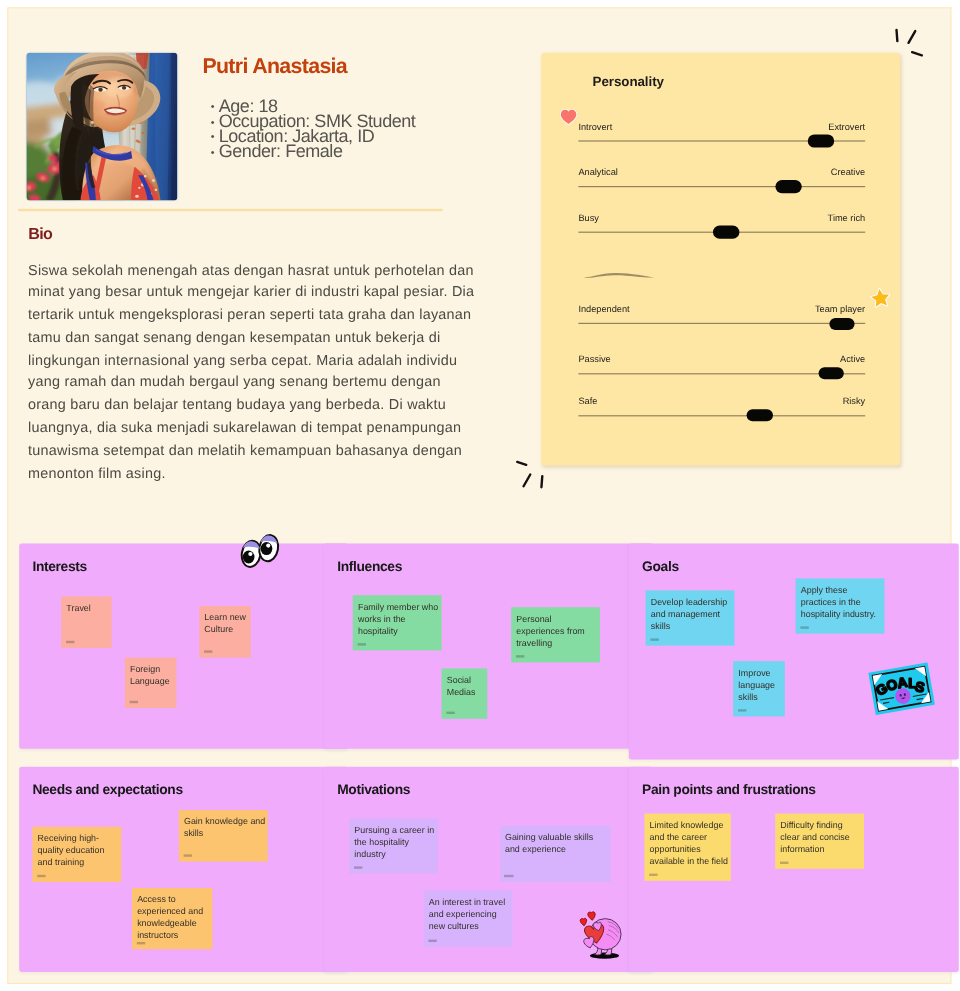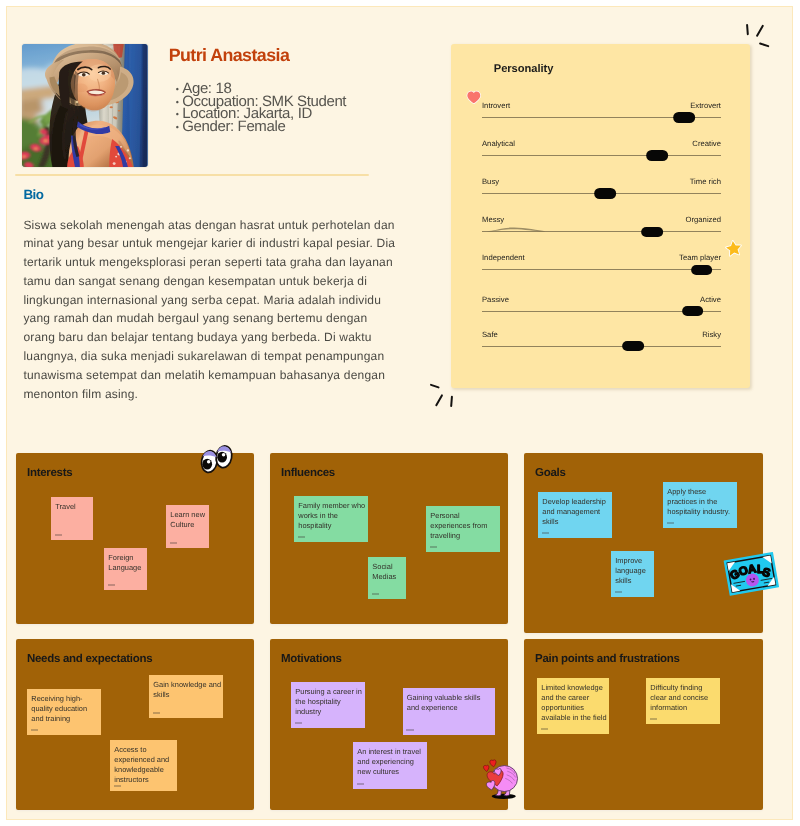--- a/index.html
+++ b/index.html
@@ -8,38 +8,38 @@
 
   
   #photo{position:absolute;left:15.3px;top:36.8px;width:125.5px;height:123.1px;border-radius:3px;overflow:hidden;
          box-shadow:0 0 0 1px rgba(0,0,0,.04);background:#8ab7de;}
   #photo svg{display:block;}
   #name{position:absolute;left:161.7px;top:38.3px;font-size:17.8px;font-weight:bold;color:#c2410c;letter-spacing:-0.55px;}
   #facts{position:absolute;left:162.3px;top:76.4px;margin:0;padding:0 0 0 13px;list-style:none;}
   #facts li{font-size:15px;line-height:12.53px;color:#56544e;letter-spacing:-0.38px;position:relative;}
   #facts li:before{content:"\2022";position:absolute;left:-6.6px;top:-0.3px;font-size:9px;color:#56544e;}
   #divider{position:absolute;left:8px;top:167px;width:354px;height:1.6px;background:#F7DFA6;border-radius:2px;}
-  #biotitle{position:absolute;left:16.5px;top:180.2px;font-size:13.4px;font-weight:bold;color:#0369a1;letter-spacing:-0.55px;}
+  #biotitle{position:absolute;left:16.5px;top:180.2px;font-size:13.4px;font-weight:bold;color:#7f1d1d;letter-spacing:-0.55px;}
   #biotext{position:absolute;left:16.4px;top:208.5px;width:378px;font-size:12px;line-height:18.8px;letter-spacing:.2px;color:#4a4943;}
 
   
   #personality{position:absolute;left:444.4px;top:37.1px;width:298.6px;height:343.9px;background:#FEE6A4;border-radius:3px;
                box-shadow:1.2px 1.2px 3px rgba(150,125,70,.22);}
   #ptitle{position:absolute;left:30.4px;top:19.4px;font-size:11.15px;font-weight:bold;color:#1c1c1a;letter-spacing:-0.05px;margin-left:12px;}
   .scale{position:absolute;left:30.6px;width:239px;height:22px;}
   .scale .lbl{position:absolute;top:-1.6px;font-size:7.7px;color:#23221f;white-space:nowrap;line-height:9px;}
   .scale .lbl.l{left:0;}
   .scale .lbl.r{right:0;}
   .scale .trk{position:absolute;left:0;top:14.5px;width:239px;height:1px;background:#6d6144;opacity:.75;}
   .scale .thm{position:absolute;top:9.7px;width:21.7px;height:10.5px;border-radius:5.6px;background:#070706;
               transform:translateX(-10.85px);}
   #messysmudge{position:absolute;left:479.4px;top:218px;width:60px;height:8px;pointer-events:none;}
 
   
-  .card{position:absolute;background:#a16207;border-radius:2px;box-shadow:0 1px 2px rgba(120,130,200,.09);}
+  .card{position:absolute;background:#f0abfc;border-radius:2px;box-shadow:0 1px 2px rgba(120,130,200,.09);padding-left:36px;}
   .card h3{position:absolute;left:11.5px;top:13.6px;margin:0;font-size:11.5px;font-weight:bold;color:#181818;letter-spacing:-0.29px;}
   .note{position:absolute;padding:4.6px 1.5px 0 4.3px;box-sizing:border-box;font-size:7.4px;line-height:10.3px;
         color:#333029;letter-spacing:0.02px;}
 
   
   .stk{position:absolute;display:block;}
   #stk-heart{left:458.7px;top:83.2px;width:15.6px;height:14.4px;}
   #stk-star{left:716.9px;top:230.5px;width:19px;height:19.9px;}
   #stk-eyes{left:191.3px;top:434.3px;width:36.5px;height:34.5px;}
   #stk-goals{left:715px;top:543.5px;width:59px;height:47.5px;}
@@ -279,26 +279,20 @@
         <span class="lbl r">Creative</span>
         <span class="trk"></span>
         <span class="thm" style="left: 174.966px;"></span>
       </div>
       <div class="scale" style="top: 134.7px;">
         <span class="lbl l">Busy</span>
         <span class="lbl r">Time rich</span>
         <span class="trk"></span>
         <span class="thm" style="left: 122.91px;"></span>
       </div>
-      <div class="scale" style="top: 172.8px;">
-        <span class="lbl l">Messy</span>
-        <span class="lbl r">Organized</span>
-        <span class="trk"></span>
-        <span class="thm" style="left: 170.146px;"></span>
-      </div>
       <div class="scale" style="top: 210.9px; text-align: center;">
         <span class="lbl l">Independent</span>
         <span class="lbl r">Team player</span>
         <span class="trk"></span>
         <span class="thm" style="left: 219.792px;"></span>
       </div>
       <div class="scale" style="top: 252px;">
         <span class="lbl l">Passive</span>
         <span class="lbl r">Active</span>
         <span class="trk"></span>
@@ -336,21 +330,21 @@
       </div>
       <div class="card" style="left: 8.5px; top: 632px; width: 238px; height: 171px;">
         <h3>Needs and expectations</h3>
         <div class="note" style="left: 11.5px; top: 50px; width: 74px; height: 46px; background: rgb(253, 196, 112);"><span>Receiving high-quality education and training</span><span class="sig"></span></div>
         <div class="note" style="left: 133.5px; top: 36px; width: 74px; height: 43px; background: rgb(253, 196, 112);"><span>Gain knowledge and skills</span><span class="sig"></span></div>
         <div class="note" style="left: 94.5px; top: 101px; width: 67px; height: 51px; background: rgb(253, 196, 112);"><span>Access to experienced and knowledgeable instructors</span><span class="sig"></span></div>
       </div>
       <div class="card" style="left: 262.5px; top: 632px; width: 238px; height: 171px;">
         <h3>Motivations</h3>
         <div class="note" style="left: 21.5px; top: 43px; width: 74px; height: 46px; background: rgb(214, 179, 252);"><span>Pursuing a career in the hospitality industry</span><span class="sig"></span></div>
-        <div class="note" style="left: 133px; top: 49px; width: 92px; height: 47px; background: rgb(214, 179, 252);"><span>Gaining valuable skills and experience</span><span class="sig"></span></div>
+        <div class="note" style="left: 147px; top: 49px; width: 92px; height: 47px; background: rgb(214, 179, 252);"><span>Gaining valuable skills and experience</span><span class="sig"></span></div>
         <div class="note" style="left: 83.5px; top: 103px; width: 74px; height: 47px; background: rgb(214, 179, 252);"><span>An interest in travel and experiencing new cultures</span><span class="sig"></span></div>
       </div>
       <div class="card" style="left: 516.6px; top: 632px; width: 239.6px; height: 171px;">
         <h3>Pain points and frustrations</h3>
         <div class="note" style="left: 13.4px; top: 39px; width: 72px; height: 56px; background: rgb(251, 219, 110);"><span>Limited knowledge and the career opportunities available in the field</span><span class="sig"></span></div>
         <div class="note" style="left: 122.4px; top: 39px; width: 74px; height: 46px; background: rgb(251, 219, 110);"><span>Difficulty finding clear and concise information</span><span class="sig"></span></div>
       </div>
     </div>
   <div id="stickerlayer">
 <svg class="stk" id="stk-heart" viewBox="0 0 26 24">

